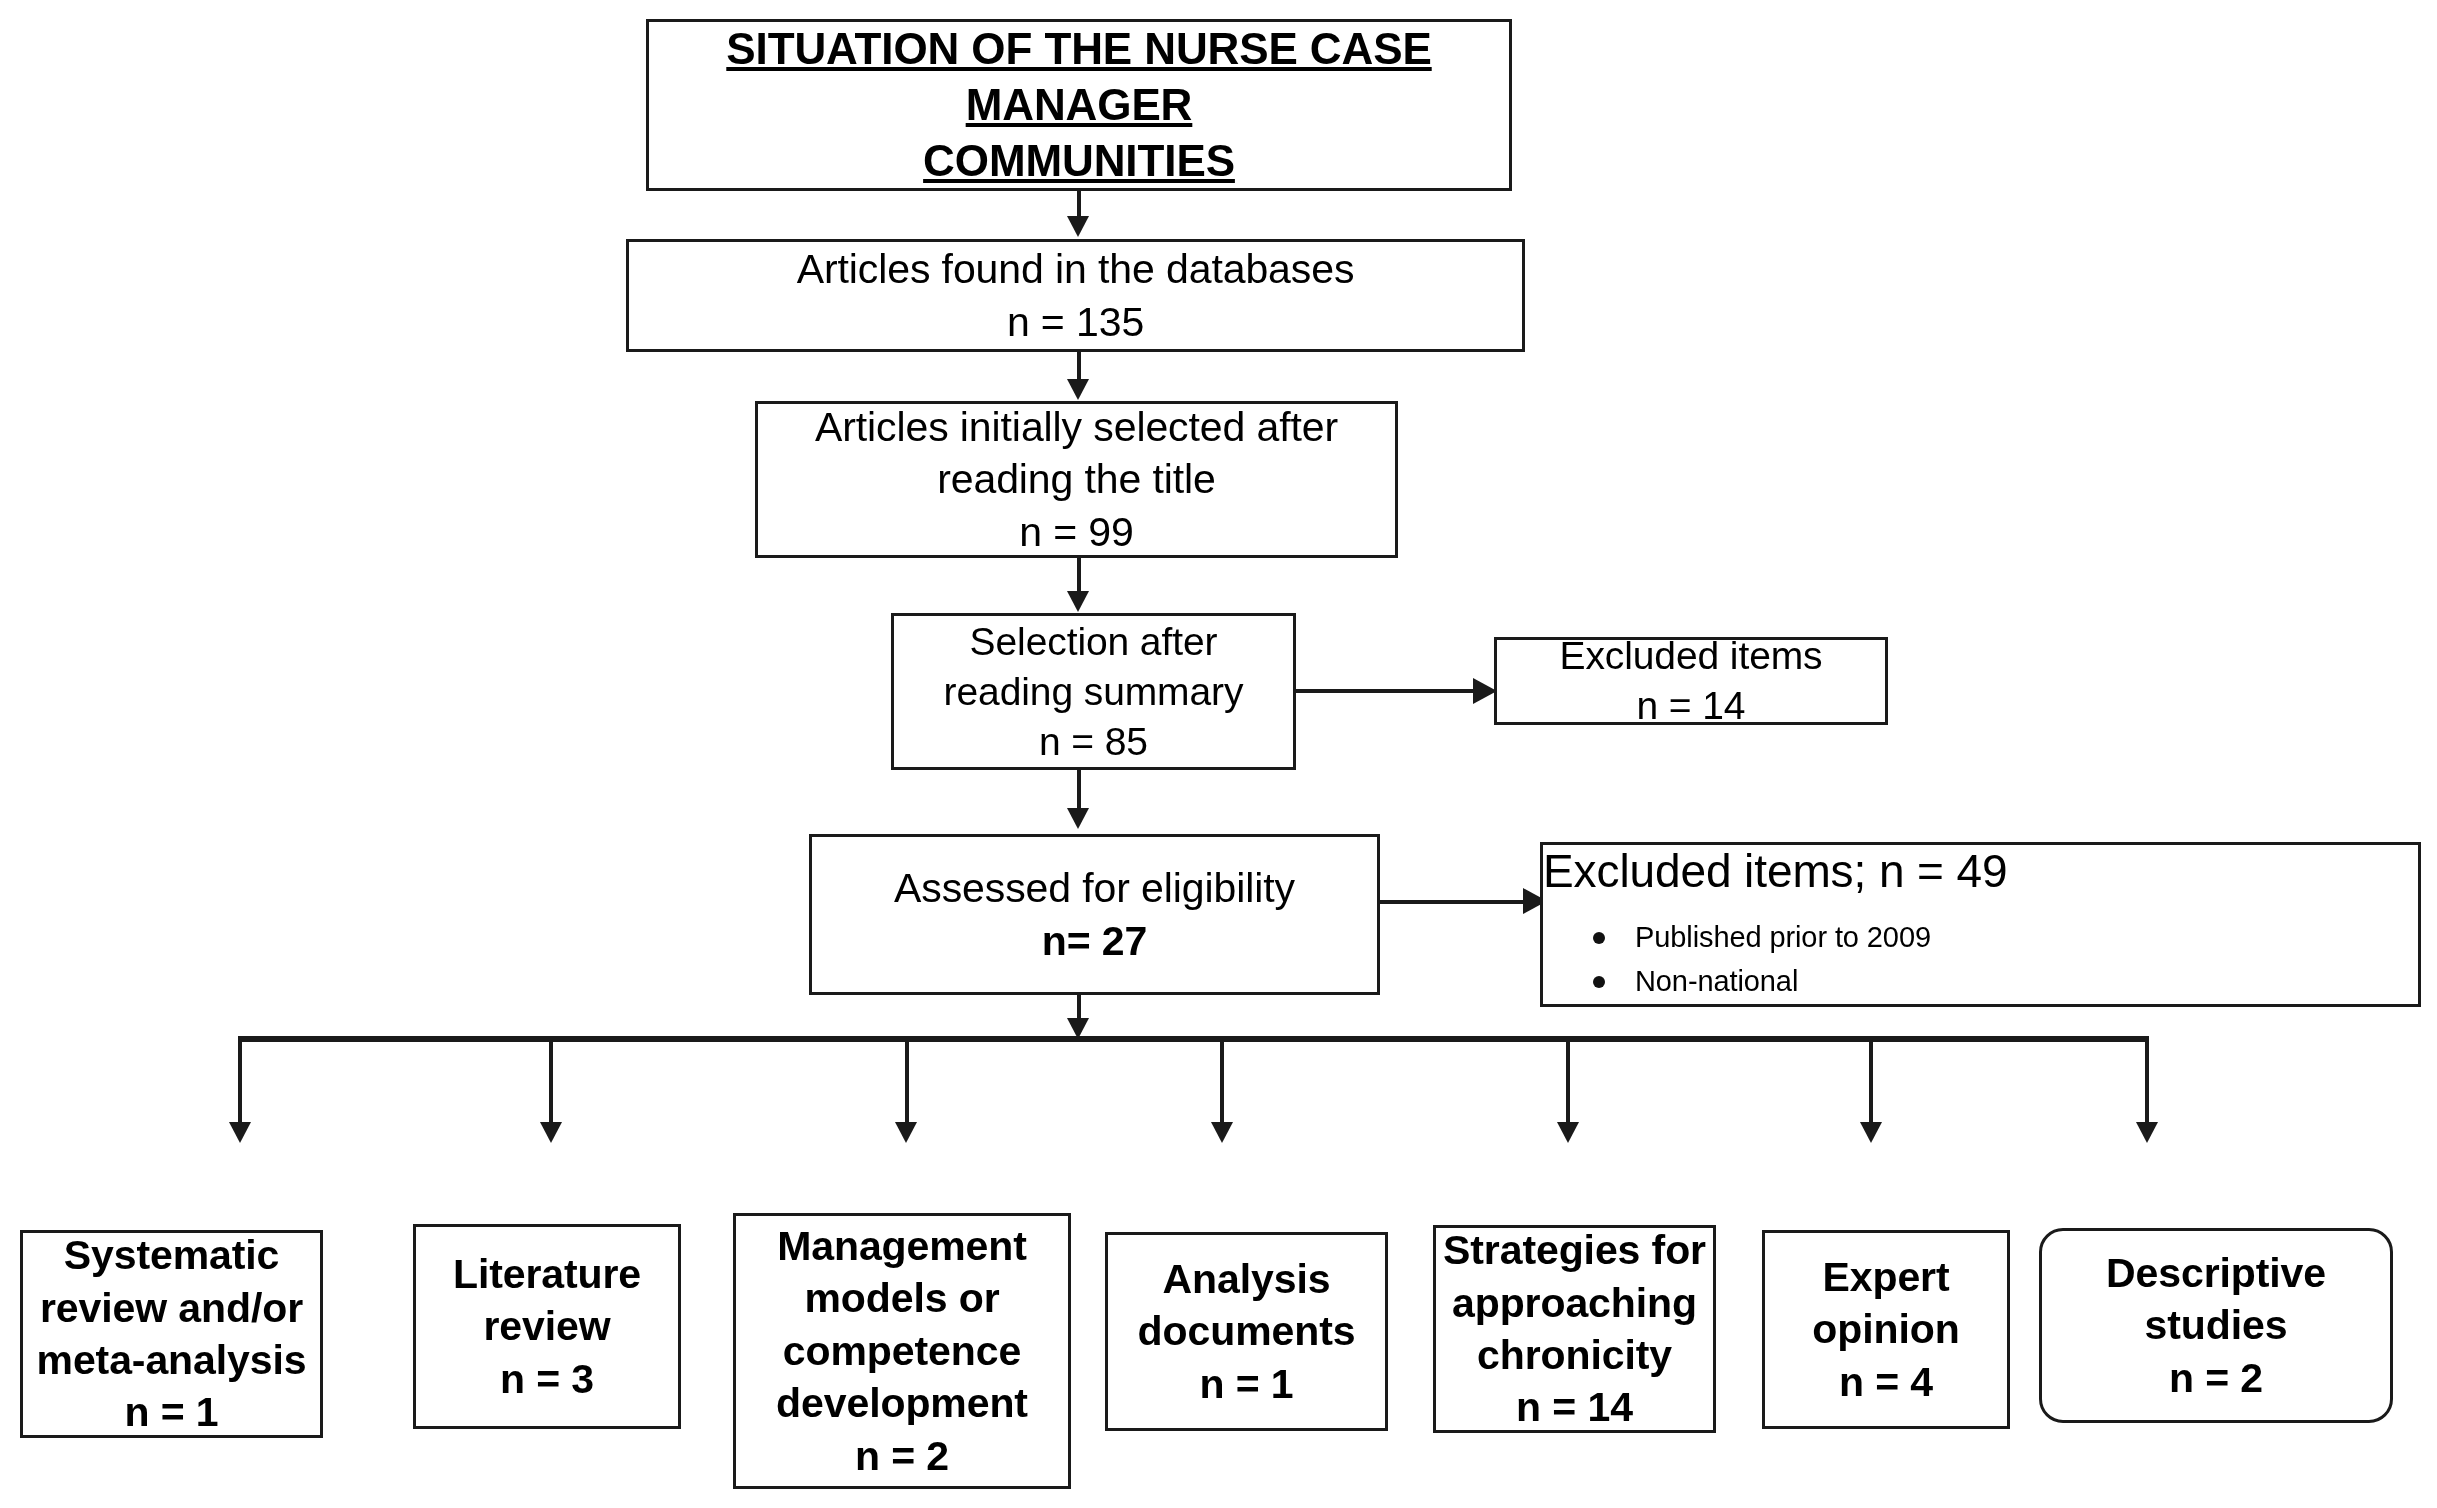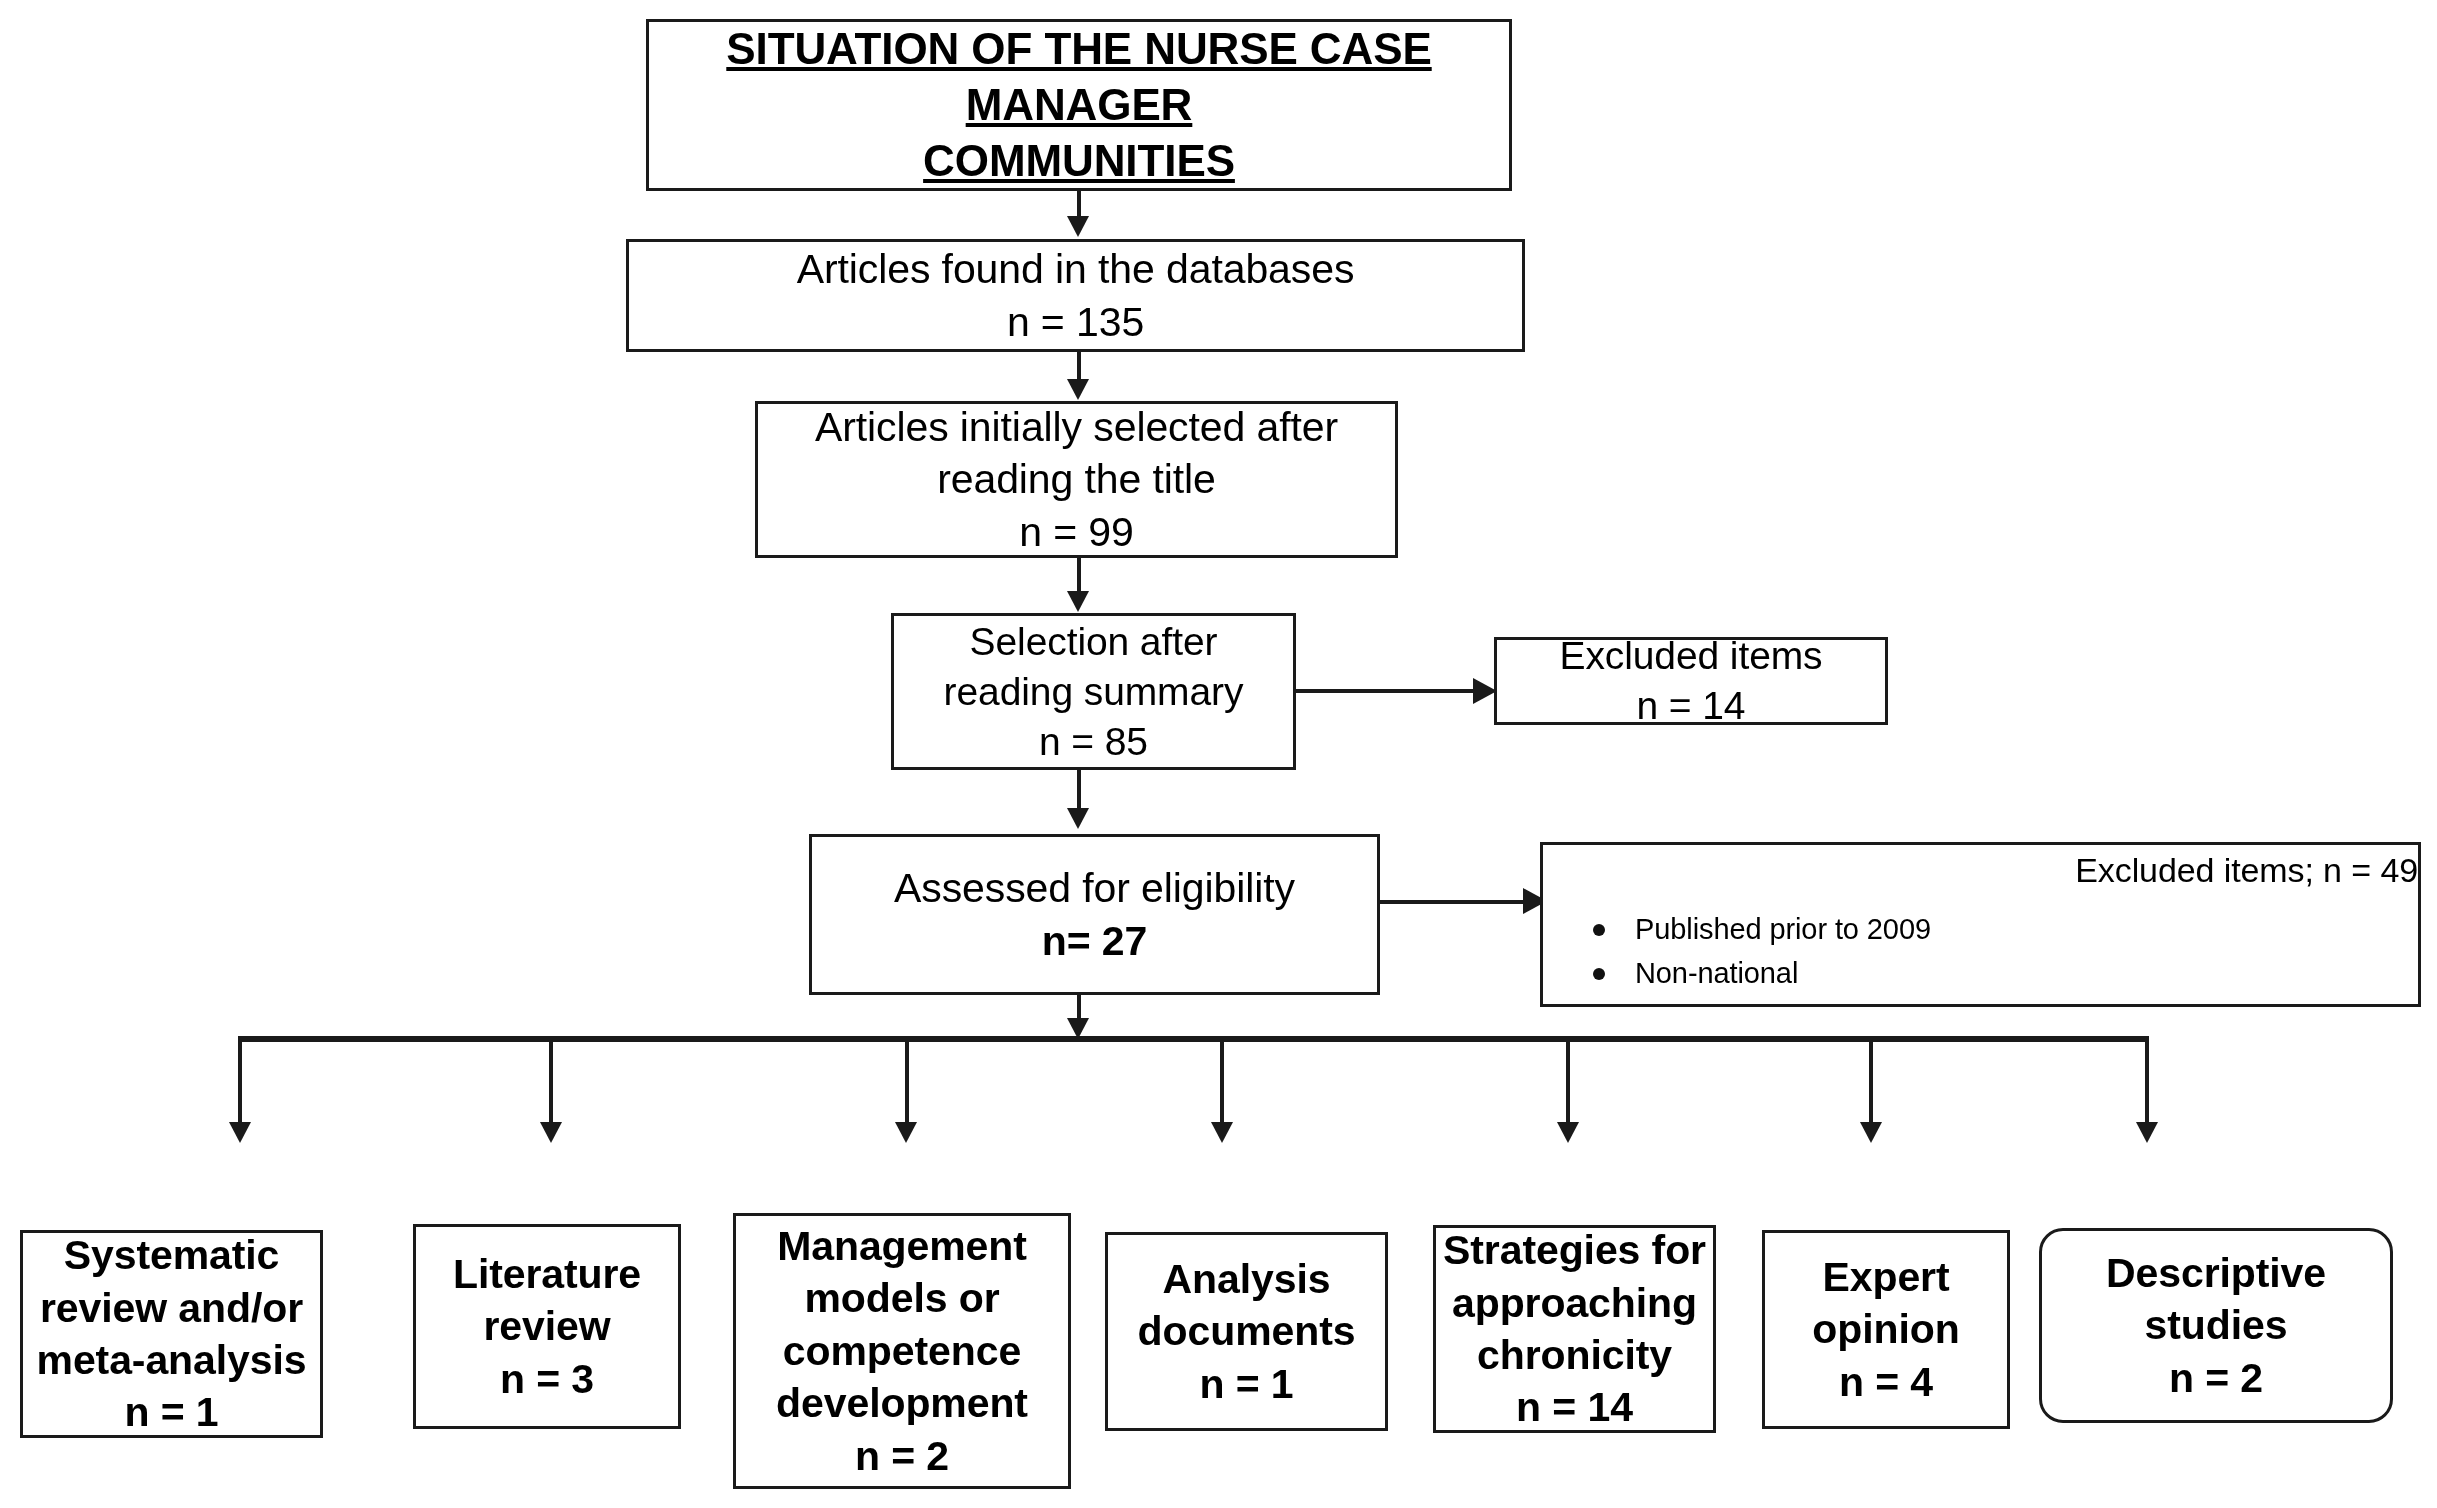--- a/index.html
+++ b/index.html
@@ -43,22 +43,22 @@
   .t-leaf    { font-size: 41px; font-weight: 700; }
   .t-leafnum { font-size: 41px; font-weight: 700; }
 
   
   .node.excl49 {
     align-items: stretch;
     justify-content: center;
     padding: 0 0 0 0;
   }
   .excl49 .heading {
-    text-align: right;
-    font-size: 34px;
+    text-align: left;
+    font-size: 46px;
     font-weight: 400;
     margin-bottom: 11.3px;
   }
   .excl49 ul {
     list-style: none;
     margin: 0;
     padding: 0 0 0 40px;
     text-align: left;
   }
   .excl49 li {

